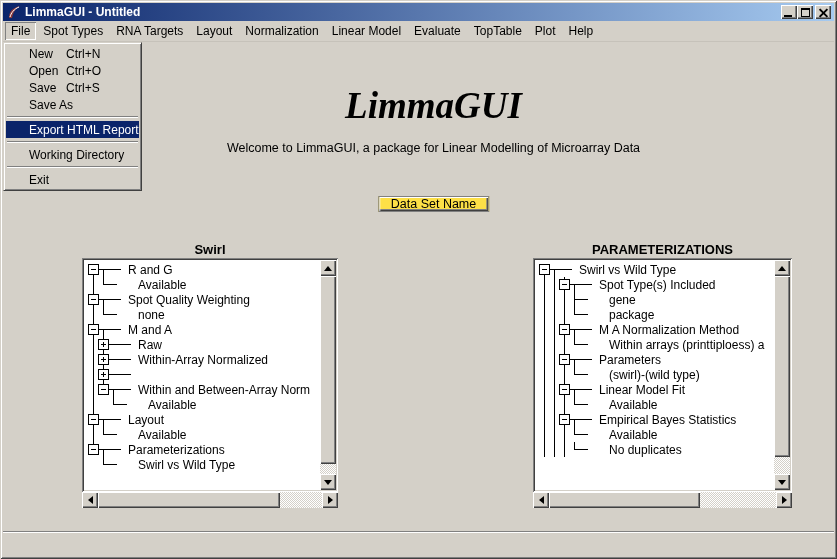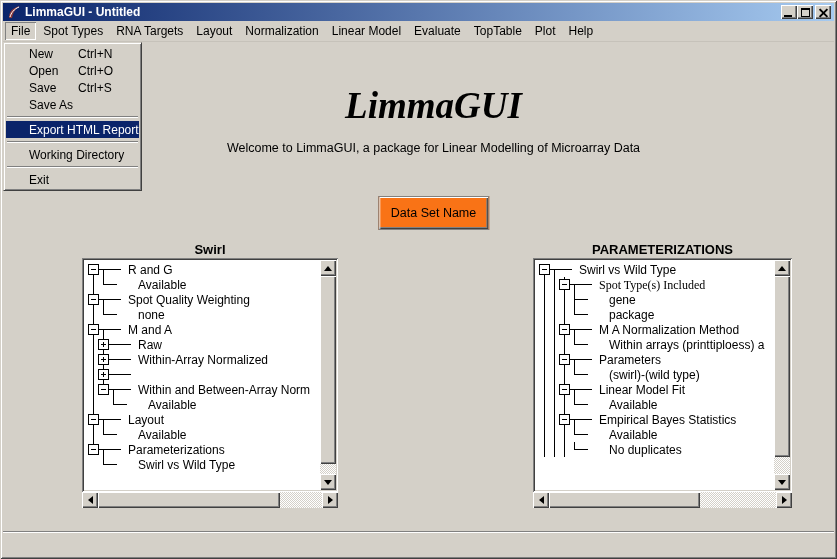--- a/index.html
+++ b/index.html
@@ -37,35 +37,35 @@
     display:flex;align-items:center;padding-left:2px;border-bottom:1px solid #C6C2BA;
   }
   .menubar-item{padding:2px 6px;margin-right:1px;white-space:nowrap;}
   .menubar-item.active{box-shadow:inset 1px 1px 0 #808080, inset -1px -1px 0 #FFFFFF;}
   
   .menu{
     position:absolute;left:3px;top:42px;width:139px;z-index:10;background:#D4D0C8;
     padding:2px;border:1px solid;border-color:#D4D0C8 #404040 #404040 #D4D0C8;
     box-shadow:inset 1px 1px 0 #FFFFFF, inset -1px -1px 0 #808080;
   }
-  .menu-item-row{height:17px;display:flex;align-items:center;padding-left:23px;gap:12px;}
+  .menu-item-row{height:17px;display:flex;align-items:center;padding-left:23px;}
   .menu-item-row .mi-label{width:37px;white-space:nowrap;flex:none;}
   .menu-item-row .mi-shortcut{white-space:nowrap;}
   .menu-item-row.highlighted{background:#0A246A;color:#fff;}
   .menu-separator{height:0;border-top:1px solid #808080;border-bottom:1px solid #FFFFFF;margin:3px 1px;}
   
   .center-zone{position:absolute;left:30px;right:0;top:0;height:0;text-align:center;}
   .main-title{
     position:absolute;left:0;right:0;top:84px;
     font-family:"Liberation Serif",serif;font-style:italic;font-weight:bold;font-size:37px;
   }
   .subtitle{position:absolute;left:0;right:0;top:141px;font-size:12.5px;}
   .dataset-btn{
-    position:absolute;left:50%;transform:translateX(-50%);top:196px;height:34px;padding:0 12px;
-    background:#f97316;font-family:"Liberation Sans",sans-serif;font-size:12.5px;color:#000;
+    position:absolute;left:50%;transform:translateX(-50%);top:196px;height:16px;padding:0 12px;
+    background:#fde047;font-family:"Liberation Sans",sans-serif;font-size:12.5px;color:#000;
     border:1px solid #808080;
     box-shadow:inset 1px 1px 0 #FFFFFF, inset -1px -1px 0 #404040, inset -2px -2px 0 #808080;
     display:flex;align-items:center;
   }
   
   .tree-heading{position:absolute;width:256px;text-align:center;font-weight:bold;font-size:13px;top:242px;}
   .treewidget{position:absolute;top:258px;height:250px;}
   .listframe{
     position:absolute;left:0;top:0;right:0;height:234px;background:#FFFFFF;
     box-shadow:inset 1px 1px 0 #808080, inset -1px -1px 0 #FFFFFF,
@@ -327,21 +327,21 @@
             <span class="tlabel" style="left: 44px;">Swirl vs Wild Type</span>
           </div>
           <div class="trow">
             <i class="rail" style="left: 9px;"></i>
             <i class="rail" style="left: 19px;"></i>
             <i class="vt" style="left: 29px;"></i>
             <i class="vb" style="left: 29px;"></i>
             <i class="hline" style="left: 35px; width: 22px;"></i>
             <i class="tee" style="left: 39px;"></i>
             <i class="pmbox" style="left: 24px;"></i>
-            <span class="tlabel" style="left: 64px; font-family: Liberation Serif, serif;">Spot Type(s) Included</span>
+            <span class="tlabel" style="left: 64px;">Spot Type(s) Included</span>
           </div>
           <div class="trow">
             <i class="rail" style="left: 9px;"></i>
             <i class="rail" style="left: 19px;"></i>
             <i class="rail" style="left: 29px;"></i>
             <i class="vt" style="left: 39px;"></i>
             <i class="vb" style="left: 39px;"></i>
             <i class="hline" style="left: 39px; width: 14px;"></i>
             <span class="tlabel" style="left: 74px;">gene</span>
           </div>

